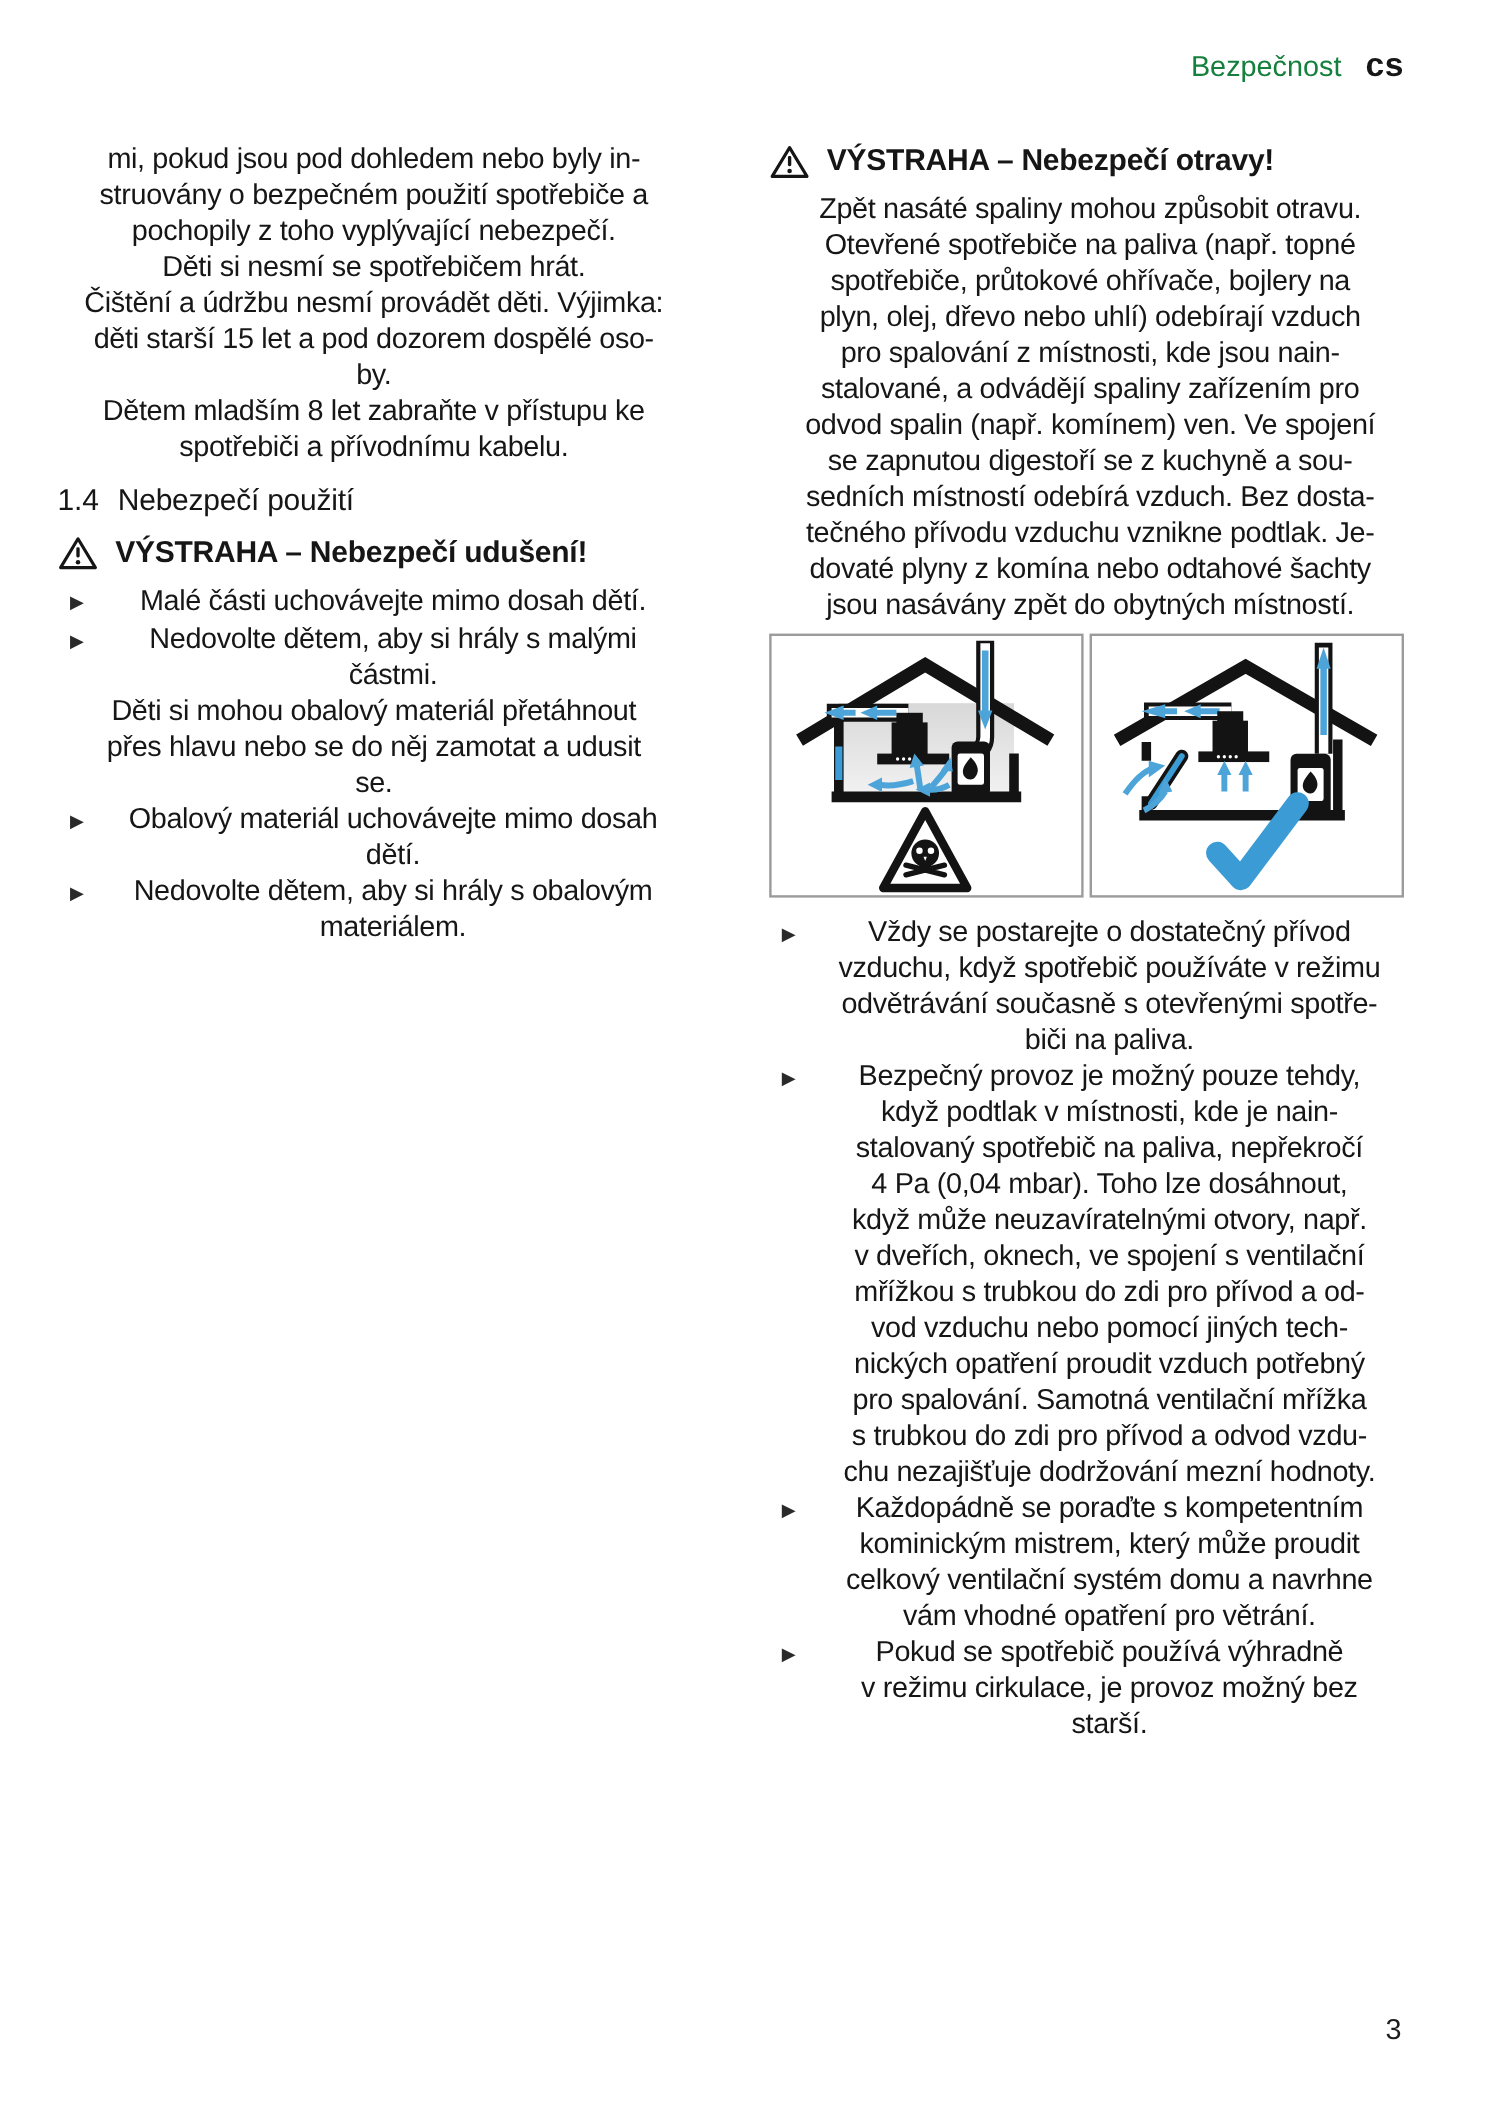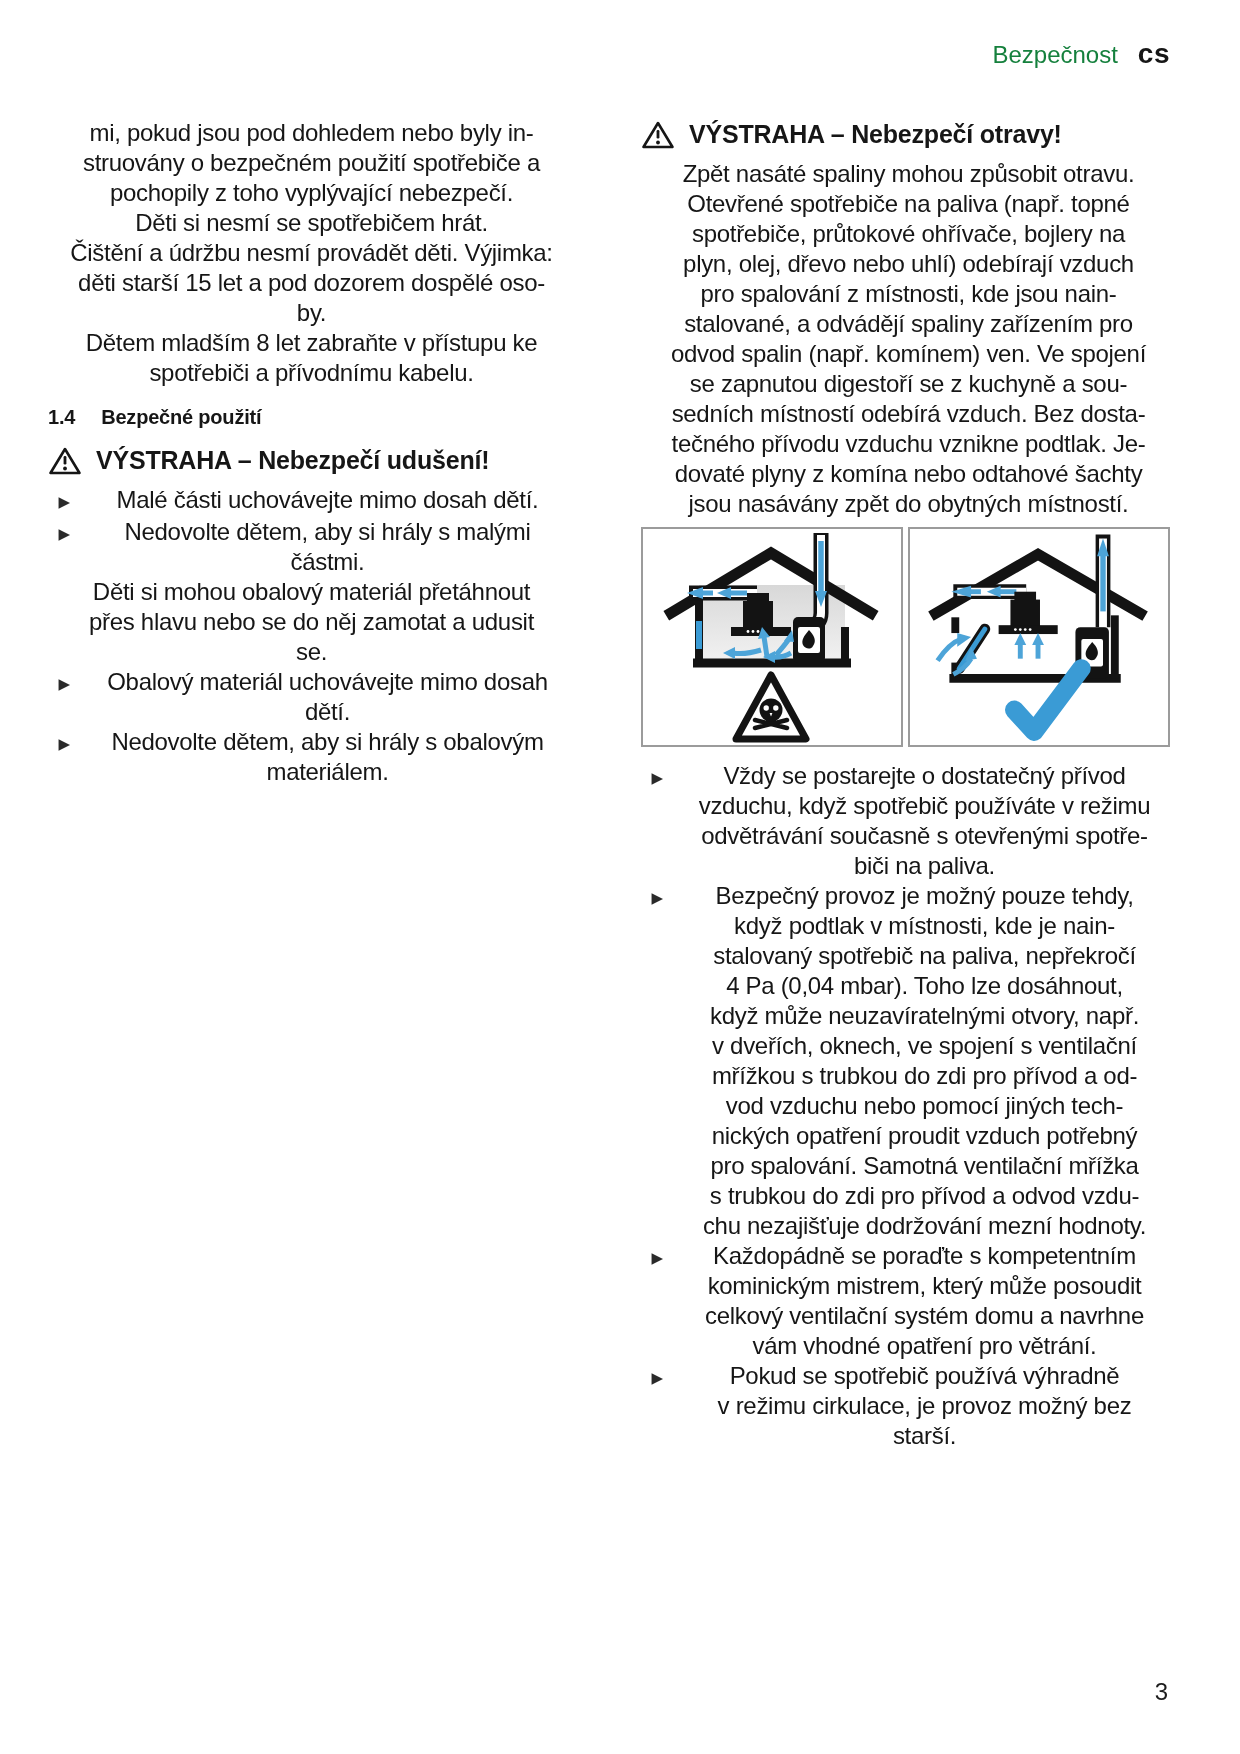--- a/index.html
+++ b/index.html
@@ -15,22 +15,22 @@
   .hdr-title { font-size:24px; color:#15803d; }
   .hdr-lang  { font-size:28px; font-weight:bold; letter-spacing:0.5px; }
 
   .col { position:absolute; top:118px; font-size:24px; line-height:30px; letter-spacing:-0.3px;text-align:center; }
   .col-left  { left:48px;  width:527px; }
   .col-right { left:641px; width:535px; }
 
   .block { white-space:pre-line; }
 
   .section-heading {
-    display:flex; gap:26px; align-items:baseline;
-    font-size:20px; font-weight:bold; letter-spacing:-0.2px;
+    display:flex; gap:16px; align-items:baseline;
+    font-size:25px; font-weight:normal; letter-spacing:-0.2px;
     margin:14px 0 12px 0; line-height:30px;
   }
 
   .warn-title {
     display:flex; align-items:flex-start; gap:14px;
     font-weight:bold; font-size:25px; line-height:32px; letter-spacing:-0.2px;
     margin:0 0 2px 0;
   }
   .warn-title .wicon { flex:none; margin-top:2px; }
 
@@ -65,21 +65,21 @@
 pochopily z toho vyplývající nebezpečí.
 Děti si nesmí se spotřebičem hrát.
 Čištění a údržbu nesmí provádět děti. Výjimka:
 děti starší 15 let a pod dozorem dospělé oso-
 by.
 Dětem mladším 8 let zabraňte v přístupu ke
 spotřebiči a přívodnímu kabelu.</div>
 
   <div class="section-heading">
     <span>1.4</span>
-    <span>Bezpečné použití</span>
+    <span>Nebezpečí použití</span>
   </div>
 
   <div class="warn-title">
     <span class="wicon">
       <svg width="34" height="30" viewBox="0 0 34 30">
         <path d="M17 3 L31.5 27 H2.5 Z" fill="none" stroke="#161616" stroke-width="2.6" stroke-linejoin="round"></path>
         <rect x="15.6" y="10" width="2.8" height="8.5" rx="1.2" fill="#161616"></rect>
         <circle cx="17" cy="22.5" r="1.9" fill="#161616"></circle>
       </svg>
     </span>
@@ -292,21 +292,21 @@
 mřížkou s trubkou do zdi pro přívod a od-
 vod vzduchu nebo pomocí jiných tech-
 nických opatření proudit vzduch potřebný
 pro spalování. Samotná ventilační mřížka
 s trubkou do zdi pro přívod a odvod vzdu-
 chu nezajišťuje dodržování mezní hodnoty.</span>
     </div>
     <div class="bullet">
       <span class="marker">▶</span>
       <span class="btext">Každopádně se poraďte s kompetentním
-kominickým mistrem, který může posoudit
+kominickým mistrem, který může proudit
 celkový ventilační systém domu a navrhne
 vám vhodné opatření pro větrání.</span>
     </div>
     <div class="bullet">
       <span class="marker">▶</span>
       <span class="btext">Pokud se spotřebič používá výhradně
 v režimu cirkulace, je provoz možný bez
 starší.</span>
     </div>
   </div>

